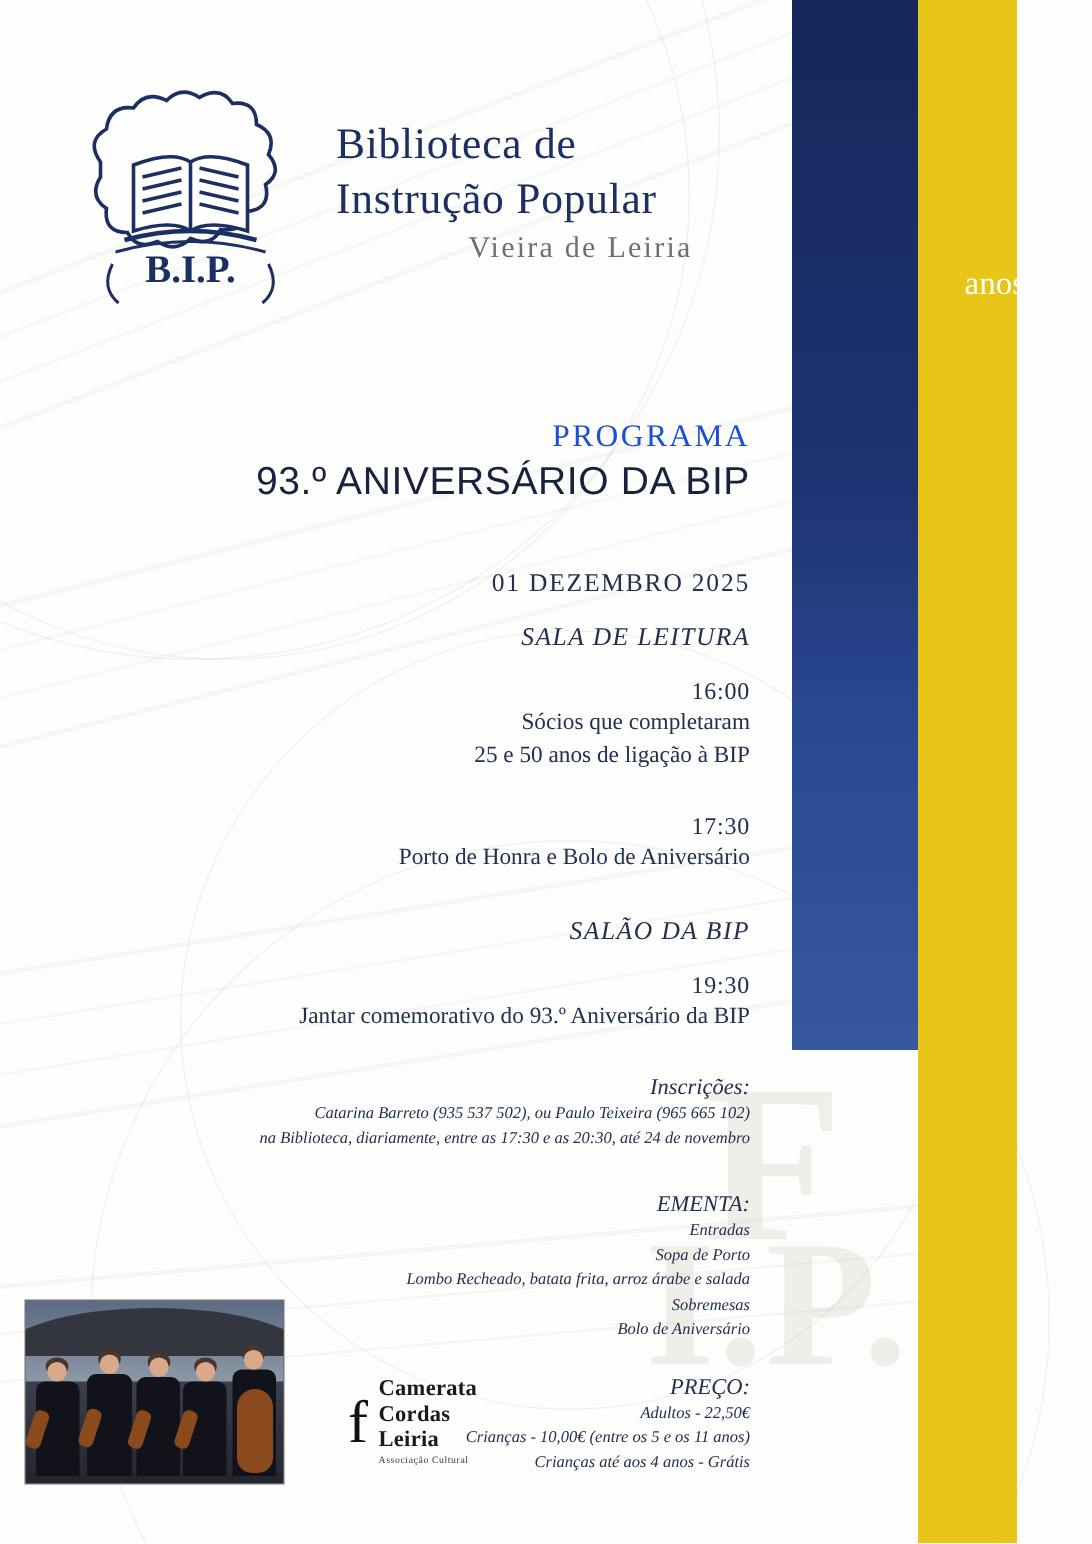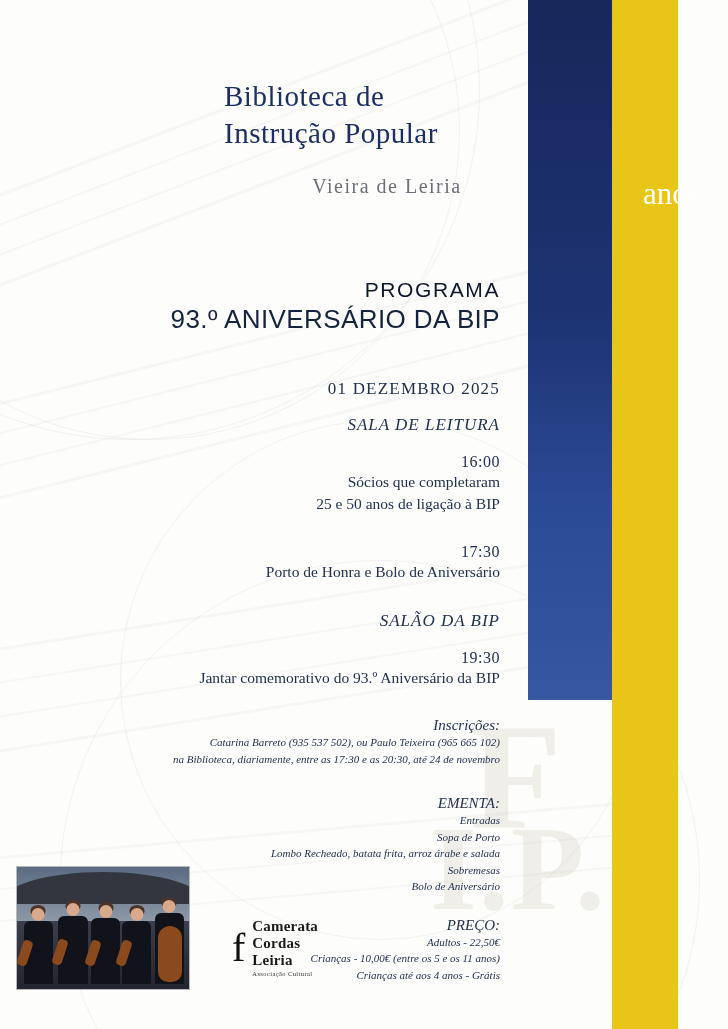--- a/index.html
+++ b/index.html
@@ -74,21 +74,21 @@
     line-height: 1;
     color: #ffffff;
     font-weight: normal;
     letter-spacing: -2px;
     text-shadow: 0 0 1px rgba(0,0,0,0.18);
   }
   .anos {
     position: absolute;
     left: 643px;
     top: 176px;
-    font-size: 31px;
+    font-size: 22px;
     color: #ffffff;
     font-family: "Liberation Serif", serif;
   }
 
   
   .logo {
     position: absolute;
     left: 37px;
     top: 48px;
     width: 180px;
@@ -105,42 +105,42 @@
     color: #1c2f63;
   }
   .hdr .l1, .hdr .l2 {
     font-family: "Liberation Serif", serif;
     font-size: 29px;
     letter-spacing: 0.5px;
     line-height: 1.28;
     white-space: nowrap;
   }
   .hdr .l3 {
-    margin-top: 23px;
+    margin-top: 2px;
     font-size: 20px;
     color: #6d6f78;
     letter-spacing: 1.5px;
     text-align: center;
     padding-left: 36px;
   }
 
   
   .prog {
     position: absolute;
     right: 228px;
     top: 278px;
     width: 420px;
     text-align: right;
     color: #1b2a50;
   }
   .prog-kicker {
-    font-family: Liberation Sans, sans-serif;
+    font-family: Liberation Serif, serif;
     font-size: 21px;
     letter-spacing: 1.6px;
-    color: #0f172a;
+    color: #1d4ed8;
   }
   .prog-title {
     font-family: "Liberation Sans", sans-serif;
     font-size: 26px;
     letter-spacing: 0.4px;
     color: #16233f;
     margin-top: 2px;
     white-space: nowrap;
   }
 
@@ -255,20 +255,38 @@
     <div class="bg-curve" style="left:60px; top:560px; width:640px; height:640px;"></div>
     <div class="bg-ghost-text" style="left:470px; top:690px; font-size:150px;">F</div>
     <div class="bg-ghost-text" style="left:430px; top:800px; font-size:120px;">I.P.</div>
   </div>
 
   <div class="band band-yellow"></div>
   <div class="band-blue-inner"></div>
 
   <div class="anos">anos</div>
 
+  <div class="logo">
+    <svg width="180" height="165" viewBox="0 0 180 165" aria-hidden="true">
+      <g fill="none" stroke="#1c2f63" stroke-width="2.4">
+        <path d="M30 60 q-10 -14 4 -22 q2 -16 18 -14 q8 -12 22 -5 q10 -10 22 -2 q14 -8 22 4 q16 -2 16 14 q14 6 8 20 q10 12 -2 20 q4 16 -12 18 q-2 14 -18 12 q-6 12 -20 6 q-10 10 -22 2 q-14 6 -20 -6 q-16 0 -14 -16 q-12 -8 -4 -21 z"></path>
+        <path d="M52 62 q26 -10 38 -2 q12 -8 38 2 l0 44 q-26 -8 -38 0 q-12 -8 -38 0 z" fill="#ffffff"></path>
+        <path d="M90 60 l0 46"></path>
+        <path d="M58 70 l26 -6 M58 78 l26 -6 M58 86 l26 -6 M58 94 l26 -6"></path>
+        <path d="M122 70 l-26 -6 M122 78 l-26 -6 M122 86 l-26 -6 M122 94 l-26 -6"></path>
+        <path d="M46 112 q44 -12 88 0" stroke-width="3"></path>
+        <path d="M40 120 q50 -14 100 0" stroke-width="2"></path>
+      </g>
+      <text x="90" y="140" text-anchor="middle" font-family="Liberation Serif, serif" font-size="26" fill="#1c2f63" font-weight="bold">B.I.P.</text>
+      <g stroke="#1c2f63" stroke-width="2" fill="none">
+        <path d="M38 128 q-8 16 4 26"></path>
+        <path d="M142 128 q8 16 -4 26"></path>
+      </g>
+    </svg>
+  </div>
 
   <div class="hdr">
     <div class="l1">Biblioteca de</div>
     <div class="l2">Instrução Popular</div>
     <div class="l3">Vieira de Leiria</div>
   </div>
 
   <div class="prog">
     <div class="prog-kicker">PROGRAMA</div>
     <div class="prog-title">93.º ANIVERSÁRIO DA BIP</div>

